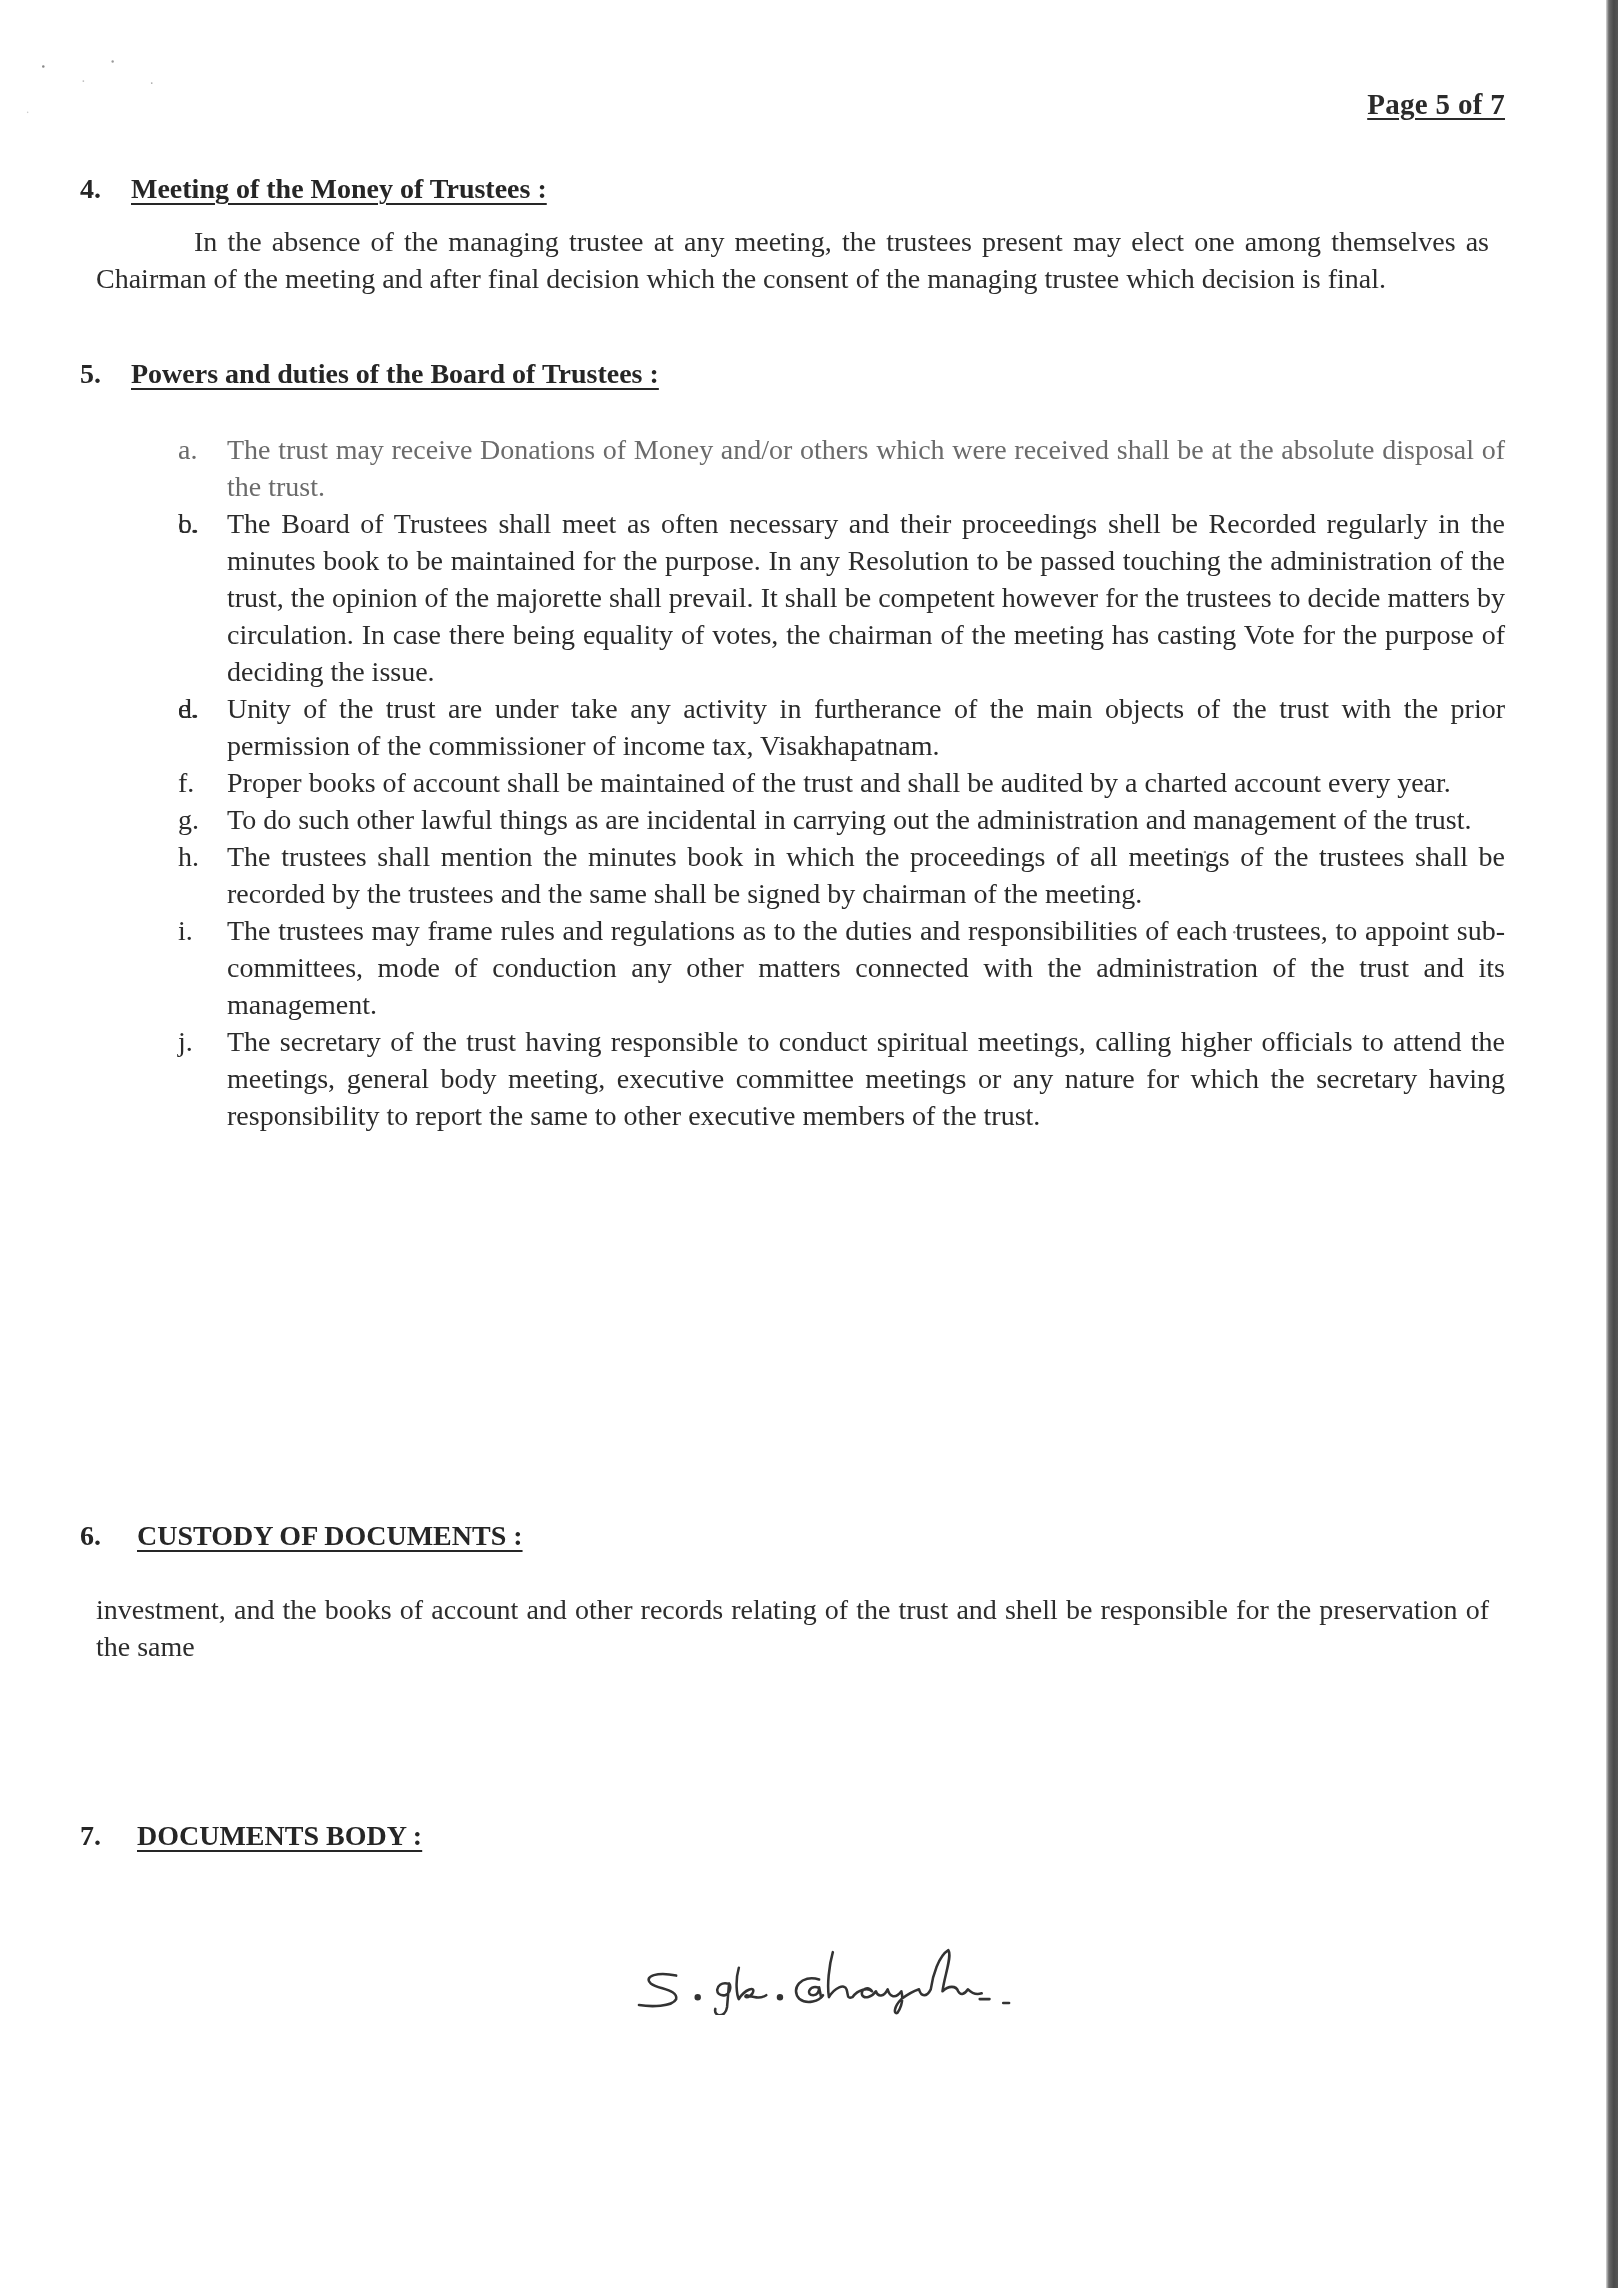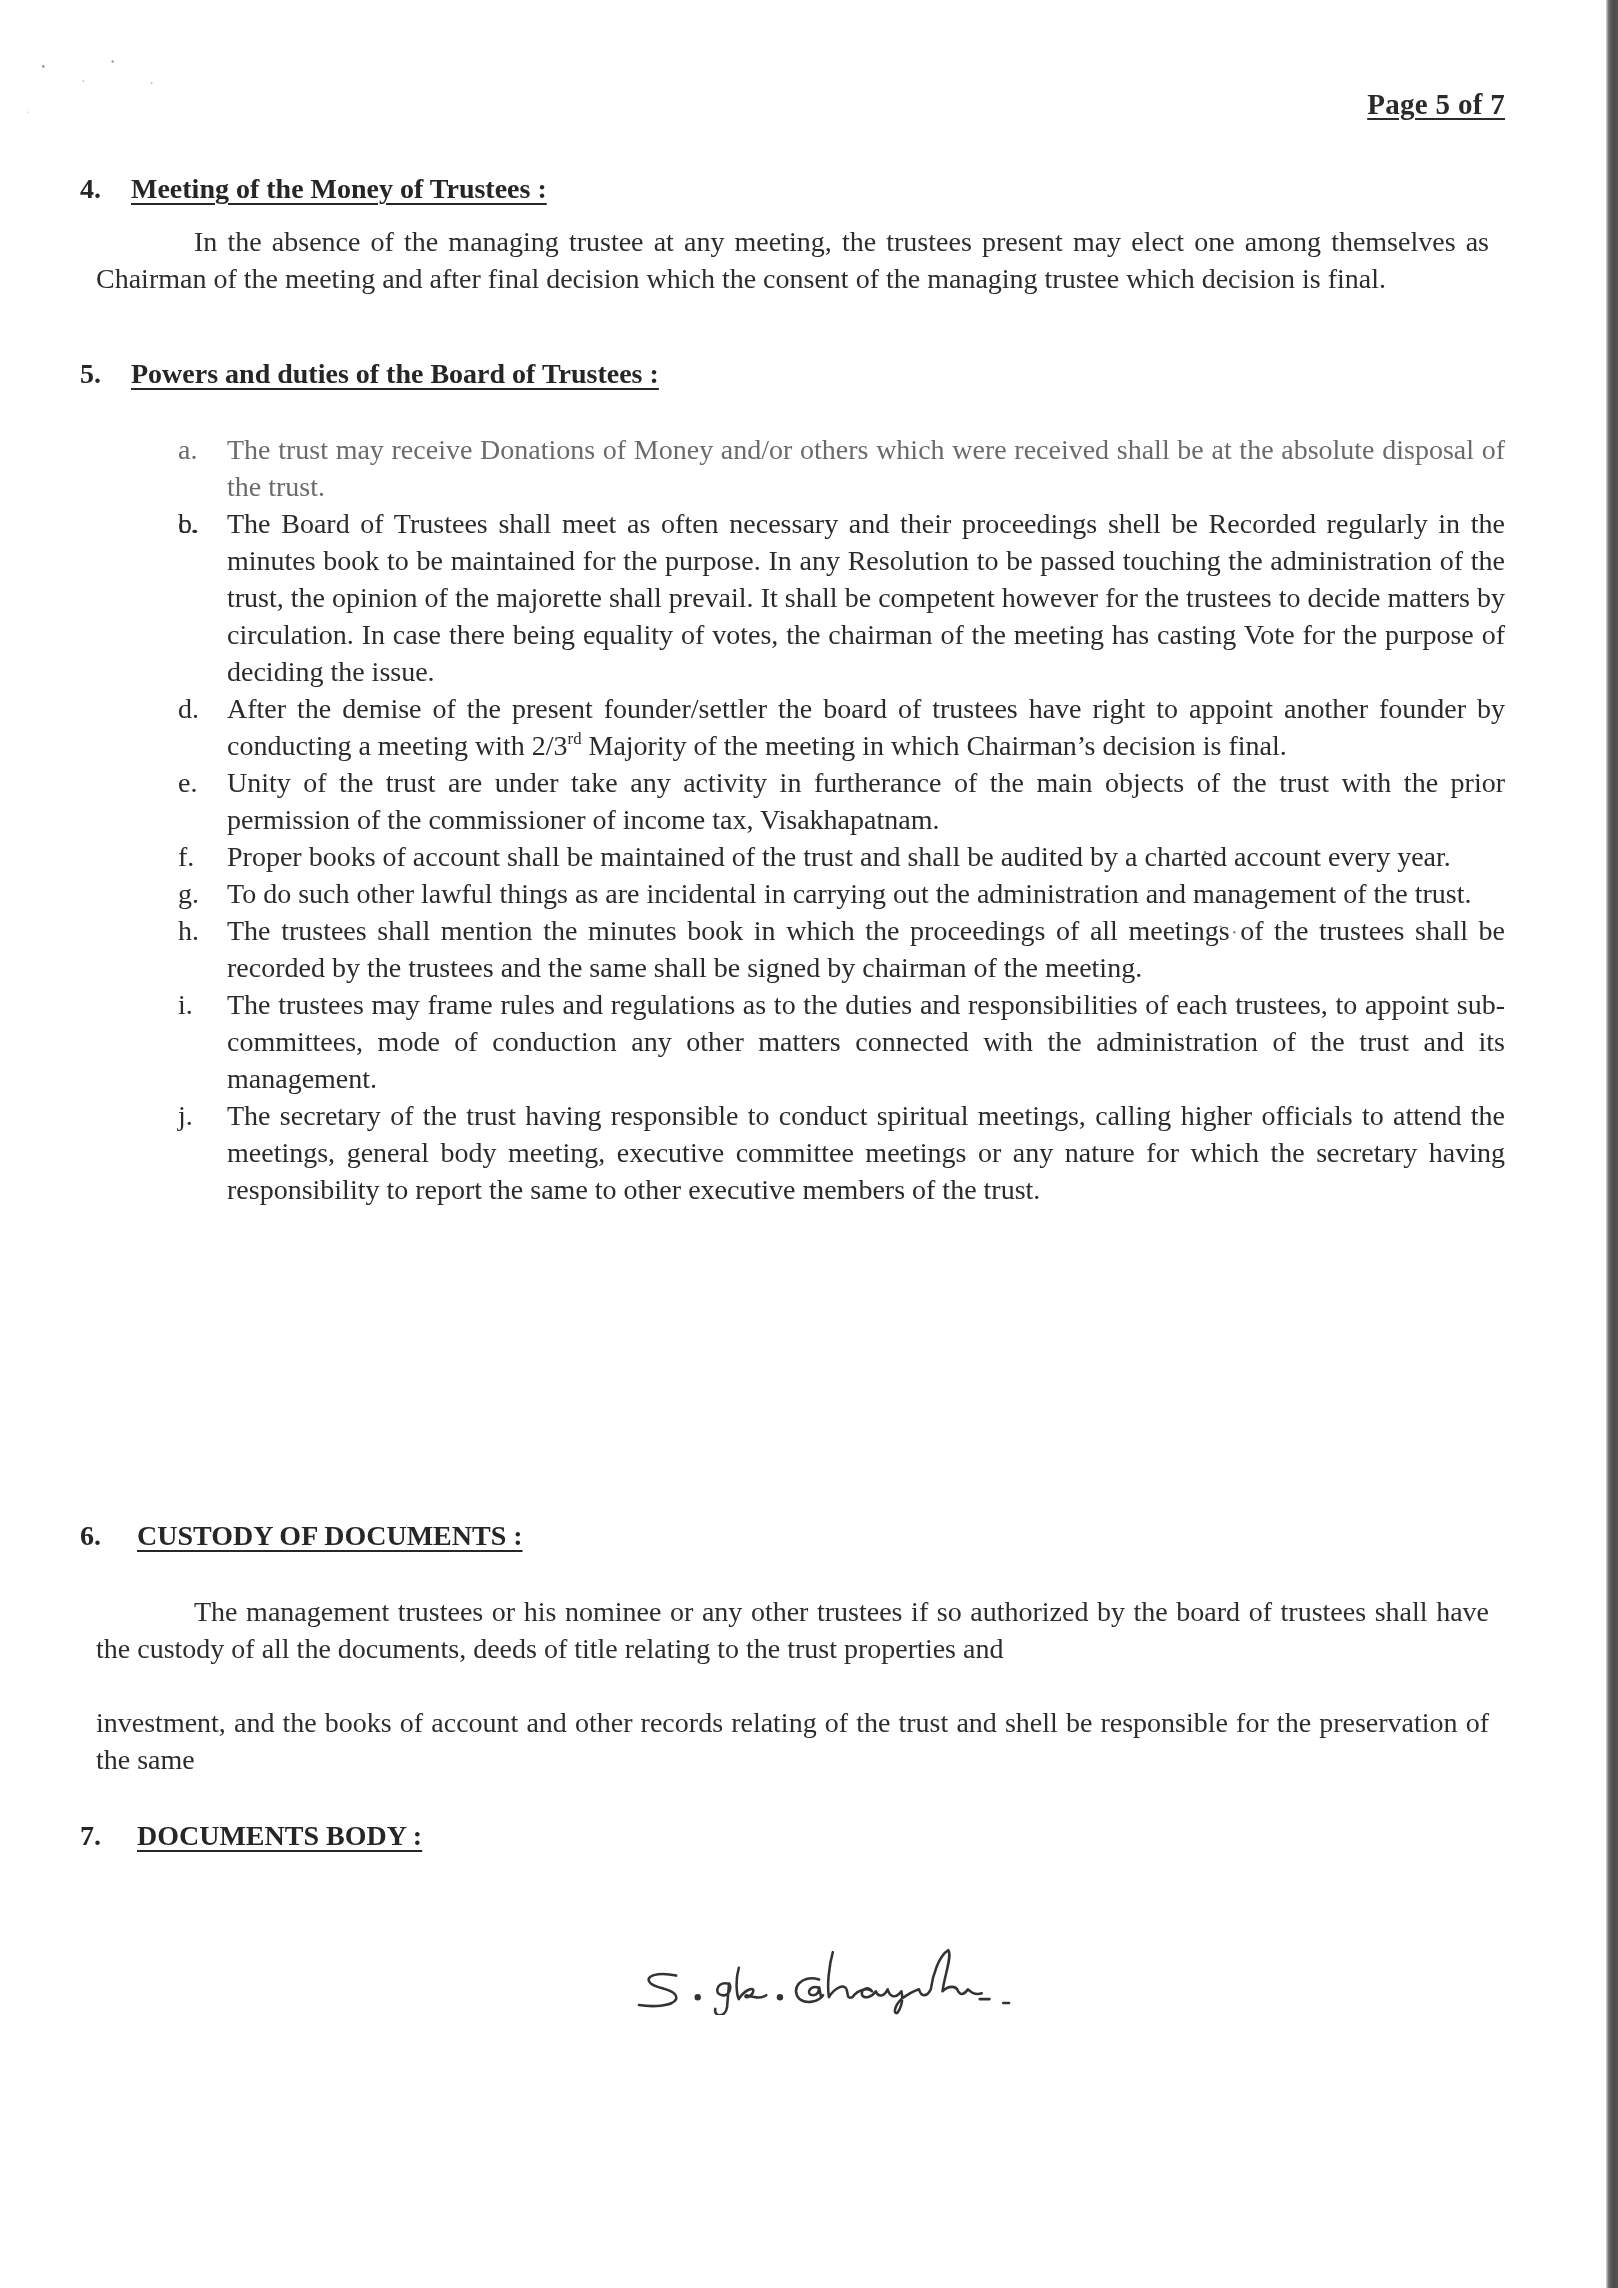--- a/index.html
+++ b/index.html
@@ -137,21 +137,20 @@
       </li>
       <li>
         <span class="marker">b.</span>
       </li>
       <li>
         <span class="marker">c.</span>
         <span>The Board of Trustees shall meet as often necessary and their proceedings shell be Recorded regularly in the minutes book to be maintained for the purpose. In any Resolution to be passed touching the administration of the trust, the opinion of the majorette shall prevail. It shall be competent however for the trustees to decide matters by circulation. In case there being equality of votes, the chairman of the meeting has casting Vote for the purpose of deciding the issue.</span>
       </li>
       <li>
         <span class="marker">d.</span>
-        <span><span>After the demise of the present founder/settler the board of trustees have right to appoint another founder by conducting a meeting  with 2/3</span><sup>rd</sup><span> Majority of the meeting in which Chairman’s decision is final.</span></span>
       </li>
       <li>
         <span class="marker">e.</span>
         <span>Unity of the trust are under take any activity in furtherance of the main objects of the trust with the prior permission of the commissioner of income tax, Visakhapatnam.</span>
       </li>
       <li>
         <span class="marker">f.</span>
         <span>Proper books of account shall be maintained of the trust and shall be audited by a charted account every year.</span>
       </li>
       <li>
@@ -171,21 +170,20 @@
         <span>The secretary of the trust having responsible to conduct spiritual meetings, calling higher officials to attend the meetings, general body meeting, executive committee meetings or any nature for which the secretary having responsibility to report the same to other executive members of the trust.</span>
       </li>
     </ol>
   </div>
 
   <div class="section" style="top:1517px">
     <div class="heading caps">
       <span class="num">6.</span>
       <span class="title">CUSTODY OF DOCUMENTS :</span>
     </div>
-    <p class="body" style="margin-top:39px">The management trustees or his nominee or any other trustees if so authorized by the board of trustees shall have the custody of all the documents, deeds of title relating to the trust properties and</p>
     <p class="body" style="margin-top:37px;text-indent:0">investment, and the books of account and other records relating of the trust and shell be responsible for the preservation of the same</p>
   </div>
 
   <div class="section" style="top:1817px">
     <div class="heading caps">
       <span class="num">7.</span>
       <span class="title">DOCUMENTS BODY :</span>
     </div>
   </div>
 </div>

